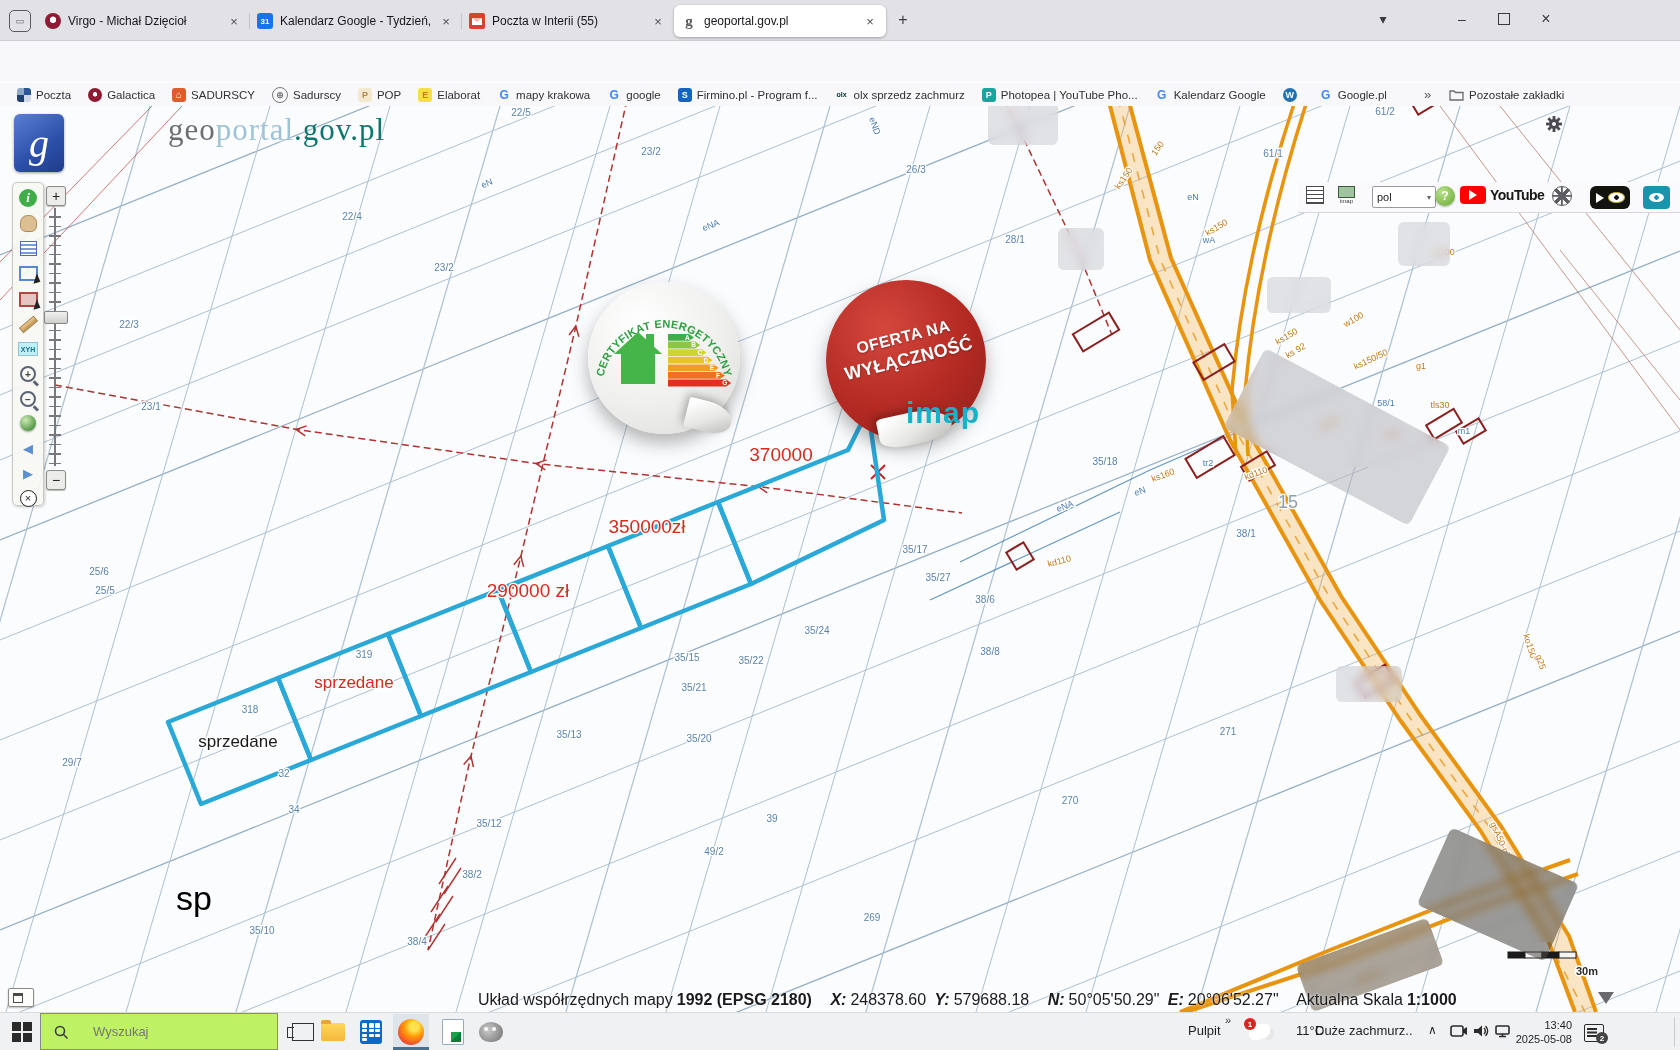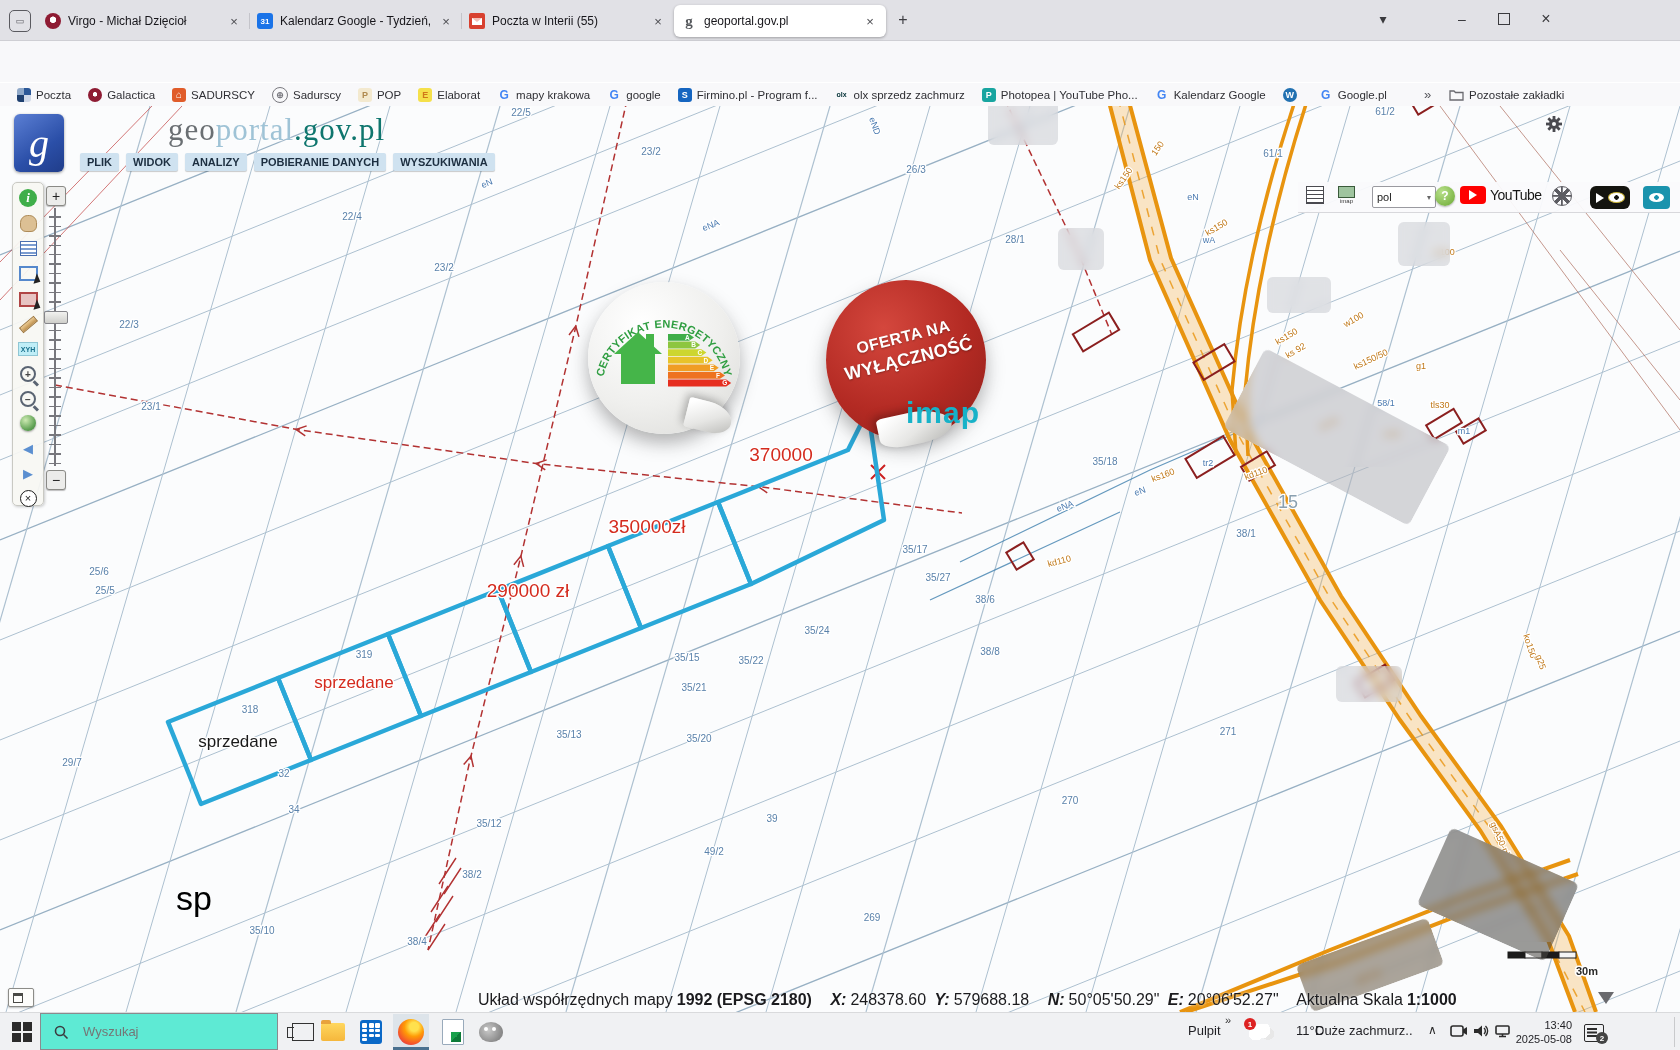--- a/index.html
+++ b/index.html
@@ -75,21 +75,21 @@
   #minimap{position:absolute;left:1298px;top:15px;width:236px;height:64px;border:3px solid #cfe2ef;outline:1px solid #9fc2d4;background:linear-gradient(100deg,#b9d1a0,#87b37e 28%,#a6c490 52%,#7cab77 72%,#b3cdd8);box-shadow:0 1px 4px rgba(0,0,0,.25)}
   #minimap .blob{position:absolute;border-radius:50%;background:rgba(60,95,55,.45);filter:blur(2px)}
   #mmlabel{position:absolute;left:5px;top:4px;width:212px;background:rgba(84,88,84,.78);color:#fff;font-size:13px;font-weight:bold;padding:3px 8px;letter-spacing:.3px}
   #ctrlstrip{position:absolute;left:1298px;top:76px;width:382px;height:30px;background:rgba(250,250,252,.94);border-bottom:1px solid #d8d8dc}
   .cicon{position:absolute;top:4px;display:flex;align-items:center;justify-content:center}
   #langsel{position:absolute;left:74px;top:4px;width:54px;height:20px;background:#fff;border:1px solid #9a9aa0;border-radius:2px;font-size:11px;color:#222;display:flex;align-items:center;padding:0 4px;justify-content:space-between}
   #helpbtn{left:137px;width:20px;height:20px;background:radial-gradient(circle at 35% 30%,#b8e08a,#6aa832);border-radius:50%;color:#fff;font-weight:bold;font-size:12px;box-shadow:0 1px 2px rgba(0,0,0,.3)}
   #ytlogo{left:162px;gap:4px}
   .ytbadge{width:26px;height:18px;background:#f00;border-radius:4px;display:flex;align-items:center;justify-content:center}
   .ytbadge::after{content:"";border-left:8px solid #fff;border-top:5px solid transparent;border-bottom:5px solid transparent}
-  .yttext{font-size:14px;font-weight:normal;color:#161616;letter-spacing:-.5px}
+  .yttext{font-size:14px;font-weight:bold;color:#161616;letter-spacing:-.5px}
   #wheelic{left:254px;width:18px;height:18px;border:1.8px solid #5c5c62;border-radius:50%;position:absolute;background:radial-gradient(circle,#5c5c62 0 2px,transparent 2.5px),linear-gradient(#5c5c62,#5c5c62) 50% 0/1.8px 100% no-repeat,linear-gradient(90deg,#5c5c62,#5c5c62) 0 50%/100% 1.8px no-repeat,linear-gradient(45deg,transparent 44%,#5c5c62 44% 56%,transparent 56%),linear-gradient(-45deg,transparent 44%,#5c5c62 44% 56%,transparent 56%)}
   #blackpill{left:292px;width:40px;height:23px;background:#14140f;border-radius:6px;gap:4px}
   #blackpill .pl{border-left:8px solid #fff;border-top:5px solid transparent;border-bottom:5px solid transparent}
   .eye{width:15px;height:9px;border-radius:50%;background:radial-gradient(circle,#14140f 0 2px,#fff 2.5px);border:1.3px solid #c8b23c;background-color:#d8c44a}
   #tealbtn{left:345px;width:27px;height:23px;background:#1a93ad;border-radius:4px}
   #tealbtn .eye{background:radial-gradient(circle,#1a93ad 0 2px,#fff 2.5px);border:none;background-color:#fff}
   #gearic{position:absolute;left:1544px;top:8px}
   #cornerbtn{position:absolute;left:8px;top:882px;width:24px;height:17px;background:#fdfdfb;border:1px solid #8c8c88;border-radius:2px;box-shadow:0 1px 2px rgba(0,0,0,.25)}
   #cornerbtn::after{content:"";position:absolute;left:4px;top:4px;width:8px;height:6px;border:1.5px solid #4a4a46;border-top-width:3px}
   
@@ -107,21 +107,21 @@
   #spoverlay{position:absolute;left:176px;top:879px;font-size:34px;color:#000;z-index:60}
   #statusbar{position:absolute;left:478px;top:885px;font-size:16px;color:#1b1b1e;white-space:nowrap;text-shadow:0 0 3px #fff}
   #statusbar .b{font-weight:bold}
   #statusbar .bi2{font-weight:bold;font-style:italic}
   #statusbar span{margin-right:4px}
   #statusbar .gap{margin-right:14px}
   
   #taskbar{position:absolute;left:0;top:1012px;width:1680px;height:38px;background:#f0f1f3;border-top:1px solid #d9dadc;z-index:50}
   #startbtn{position:absolute;left:12px;top:9px;width:20px;height:20px;display:grid;grid-template-columns:9px 9px;grid-template-rows:9px 9px;gap:2px}
   #startbtn i{background:#2b2b2b}
-  #tsearch{position:absolute;left:40px;top:0;width:238px;height:37px;background:#5eead4;border:1px solid #8a8a8e;box-sizing:border-box;display:flex;align-items:center;padding-left:12px;gap:12px}
+  #tsearch{position:absolute;left:40px;top:0;width:238px;height:37px;background:#bef264;border:1px solid #8a8a8e;box-sizing:border-box;display:flex;align-items:center;padding-left:12px;gap:22px}
   .taskicon{position:absolute;top:5px;width:34px;height:28px;display:flex;align-items:center;justify-content:center}
   #ff-active{position:absolute;left:393px;top:1px;width:36px;height:36px;background:#dde4ea;border-bottom:3px solid #49708f;box-sizing:border-box}
   .folder{width:24px;height:18px;background:linear-gradient(#ffd75e,#f5b73c);border-radius:2px;position:relative}
   .folder::before{content:"";position:absolute;left:0;top:-3px;width:10px;height:4px;background:#e8a33d;border-radius:2px 2px 0 0}
   .calcic{width:22px;height:24px;background:#0b69c7;border-radius:3px;display:grid;grid-template-columns:5px 5px 5px;grid-template-rows:5px 3px 3px 3px;gap:1.5px;justify-content:center;align-content:center}
   .calcic i{background:#fff;border-radius:1px}
   .ffic{width:26px;height:26px;border-radius:50%;background:radial-gradient(circle at 62% 30%,#ffe14d 0 18%,#ff9b06 40%,#f4542c 70%,#c42e6a 100%)}
   .libric{width:20px;height:24px;background:#fff;border:1px solid #9ab;position:relative;border-radius:1px}
   .libric::after{content:"";position:absolute;right:2px;bottom:2px;width:10px;height:10px;background:linear-gradient(135deg,#18a04b 0 50%,#0d7a38 50%)}
   .gimpic{width:24px;height:20px;background:radial-gradient(circle at 38% 40%,#c9c9c9,#8a8a8a 70%);border-radius:50% 50% 45% 45%;position:relative}
@@ -511,27 +511,20 @@
   <div class="blur" style="left:1398px;top:116px;width:52px;height:44px"></div>
   <div class="blur" style="left:1232px;top:286px;width:210px;height:90px;transform:rotate(28deg);background:rgba(180,180,186,.55)"></div>
   <div class="blur" style="left:1336px;top:560px;width:66px;height:36px"></div>
   <div class="blur dark" style="left:1428px;top:746px;width:140px;height:85px;transform:rotate(24deg)"></div>
   <div class="blur dark" style="left:1300px;top:834px;width:140px;height:50px;transform:rotate(-20deg);background:rgba(90,75,55,.5)"></div>
 
   <div id="gplogo">
       <span>g</span>
     </div>
   <div id="brand"><span style="color: rgb(106, 111, 115);">geo</span><span style="color: rgb(159, 195, 214);">portal</span><span style="color: #0f766e;">.gov.pl</span></div>
-  <div id="gpmenu">
-      <div class="mbtn">PLIK</div>
-      <div class="mbtn">WIDOK</div>
-      <div class="mbtn">ANALIZY</div>
-      <div class="mbtn">POBIERANIE DANYCH</div>
-      <div class="mbtn">WYSZUKIWANIA</div>
-    </div>
 
   <div id="gptoolbar">
       <div class="tbtn" style="top: 4px;">
         <span class="ic-info">i</span>
       </div>
       <div class="tbtn" style="top: 29px;">
         <span class="ic-pan"></span>
       </div>
       <div class="tbtn" style="top: 54px;">
         <span class="ic-legend"></span>

